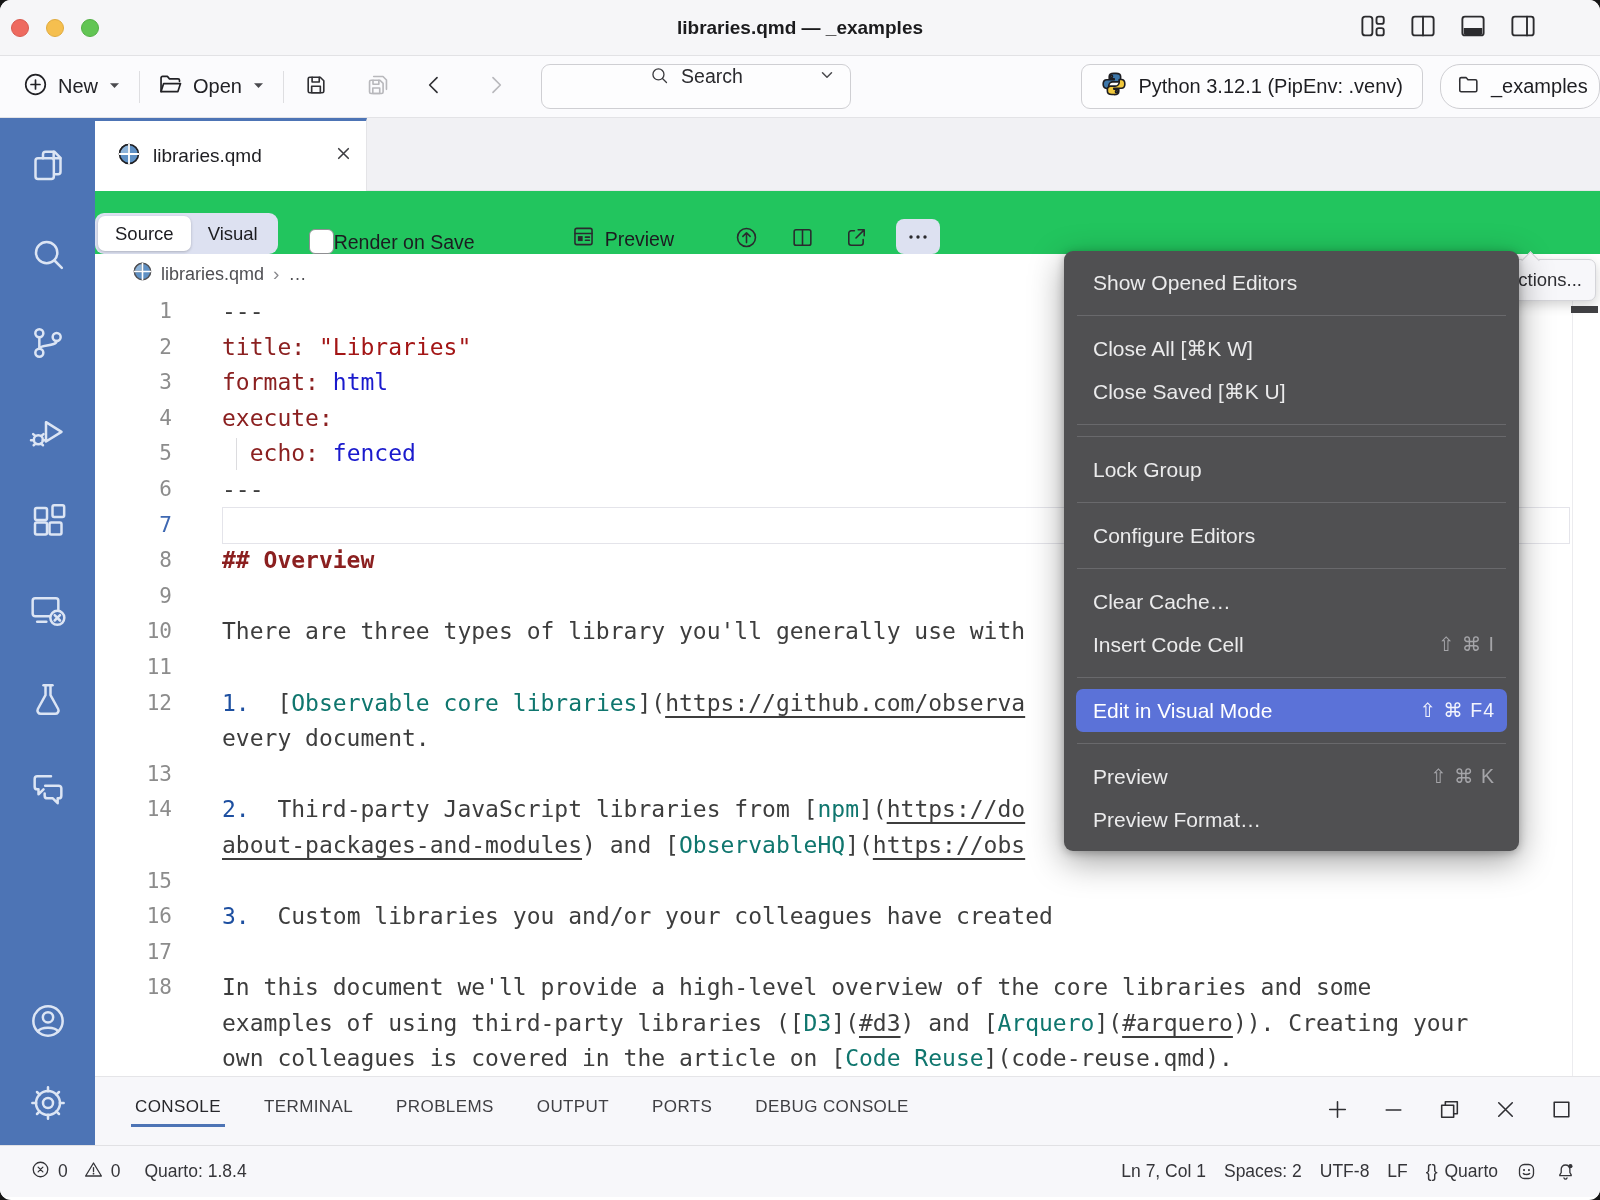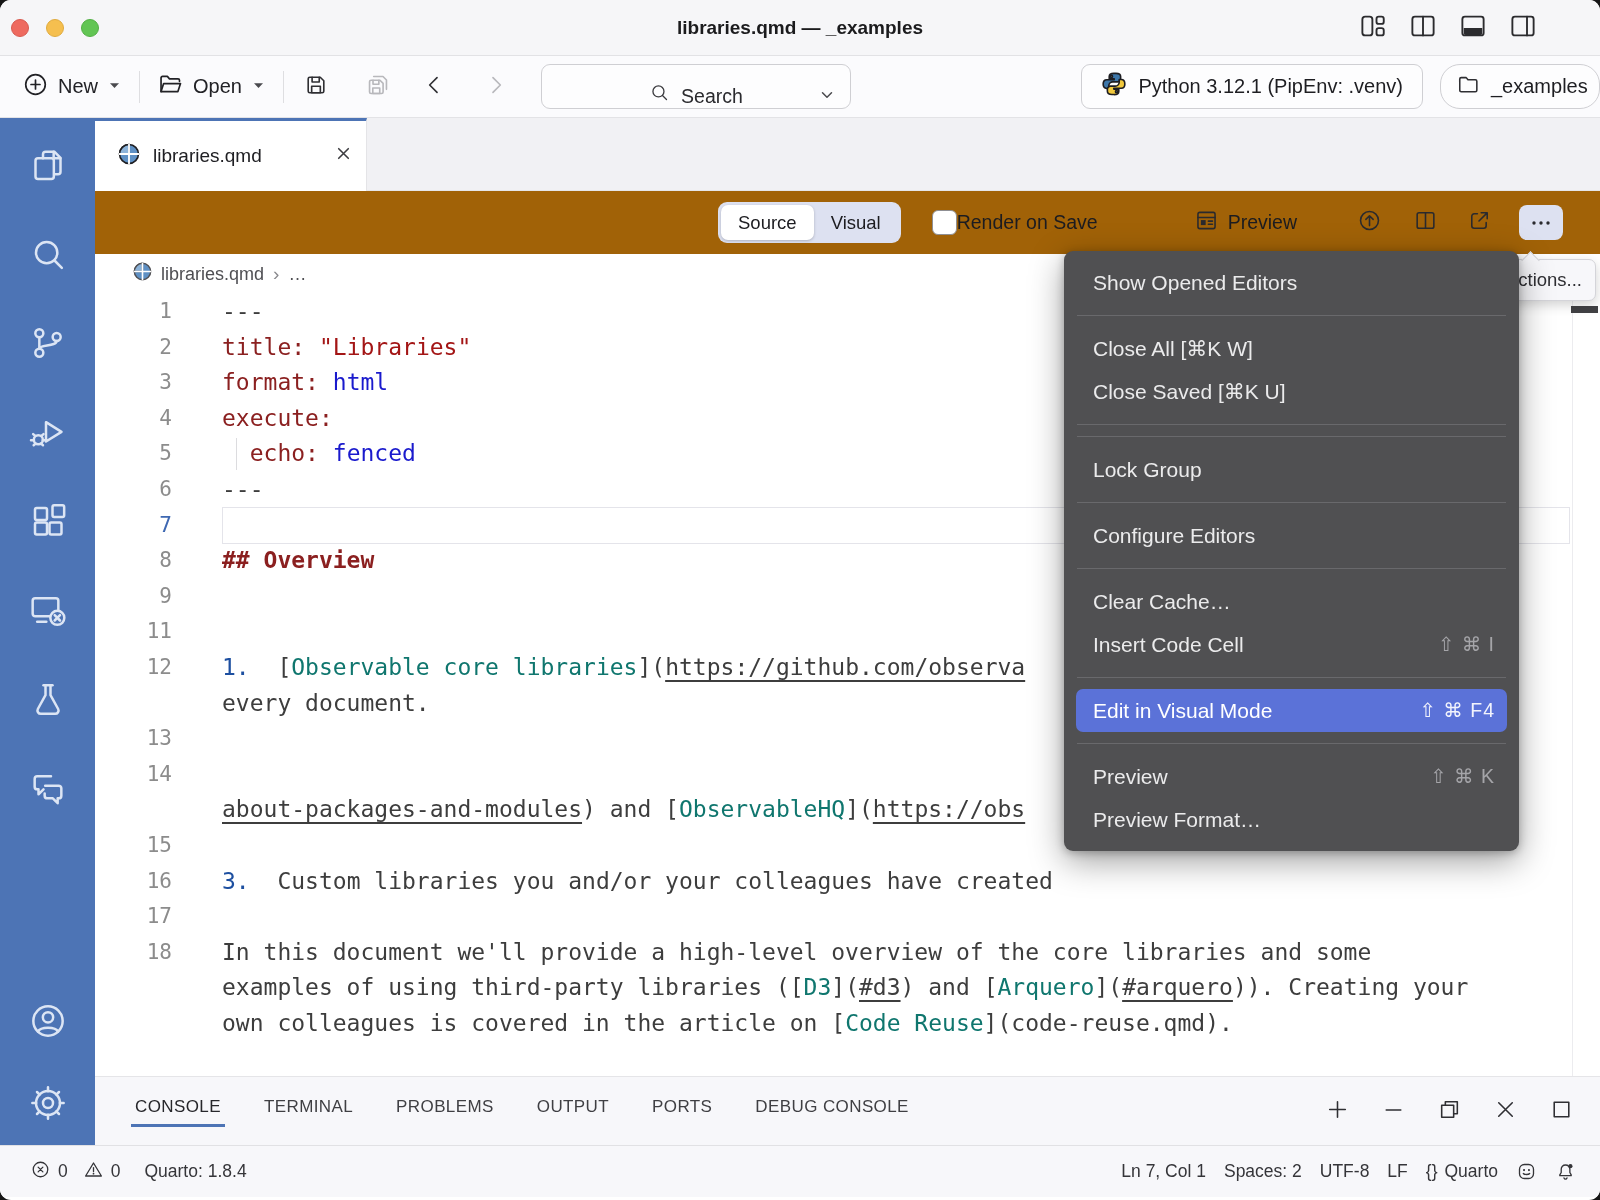--- a/index.html
+++ b/index.html
@@ -24,21 +24,21 @@
   .toolbar { height:62px; background:#fbfbfd; border-bottom:1px solid #e3e3e6;
              display:flex; align-items:center; padding-left:22px; }
   .tbtn { display:flex; align-items:center; gap:9px; color:#222226; font-size:20px; cursor:default; }
   .tbtn svg { width:27px; height:27px; }
   .caret svg { width:15px; height:15px; color:#4a4a4e; }
   .vsep { width:1px; height:32px; background:#dedee1; margin:0 17px; }
   .icon-plain { color:#2f2f33; } .icon-dim { color:#b8b8bc; }
   .iconbtn svg { width:26px; height:26px; }
   .navgroup { display:flex; gap:36px; margin-left:30px; }
   .searchbox { margin-left:32px; width:310px; height:45px; border:1.3px solid #cfcfd3; border-radius:9px;
-               background:#fdfdfe; display:flex; align-items:flex-end; justify-content:center; gap:11px;
+               background:#fdfdfe; display:flex; align-items:flex-start; justify-content:center; gap:11px;
                position:relative; font-size:19.5px; color:#2a2a2e; }
   .searchbox .sicon svg { width:21px; height:21px; color:#3a3a3e;}
   .searchbox .schev { position:absolute; right:15px; } .searchbox .schev svg{ width:16px; height:16px; color:#4a4a4e;}
   .spacer { flex:1; }
   .interp { height:45px; border:1.3px solid #cfcfd3; border-radius:9px; background:#fdfdfe;
             display:flex; align-items:center; gap:11px; padding:0 19px; font-size:20px; color:#1e1e22; margin-right:17px;}
   .interp svg { width:26px; height:26px; }
   .wsbtn { height:45px; width:160px; flex:0 0 160px; border:1.3px solid #cfcfd3; border-radius:20px; background:#fdfdfe;
            display:flex; align-items:center; gap:10px; padding:0 15px; font-size:20px; color:#1e1e22;
            overflow:hidden; white-space:nowrap; }
@@ -56,21 +56,21 @@
 
   
   .tabbar { height:73px; background:#f1f1f4; display:flex; border-bottom:1px solid #e6e6e9; }
   .tab { width:272px; background:#fff; border-top:3px solid #4d74b5; border-right:1px solid #e4e4e7;
          display:flex; align-items:center; gap:13px; padding:0 14px 0 23px; margin-bottom:-1px; font-size:19px; color:#202024;}
   .tab .qicon svg { width:22px; height:22px; }
   .tab .close svg { width:17px; height:17px; color:#3c3c40; }
   .tab .close { margin-left:auto; }
 
   
-  .ed-toolbar { height:63px; background:#a16207; display:flex; align-items:center; padding-left:623px; }
+  .ed-toolbar { height:63px; background:#22c55e; display:flex; align-items:flex-end; }
   .seg { display:flex; background:#dde1f1; border-radius:9px; padding:3px; height:41px; align-items:stretch;}
   .seg .opt { display:flex; align-items:center; padding:0 17px; font-size:18.5px; color:#1c1c20; border-radius:7px;}
   .seg .opt.sel { background:#fff; box-shadow:0 1px 3px rgba(0,0,0,.22); }
   .checkbox { width:25px; height:25px; border:1.8px solid #8f8f93; border-radius:6px; background:#fff; margin-left:31px;}
   .cb-label { font-size:19.5px; color:#1c1c20; }
   .edbtn { display:flex; align-items:center; gap:9px; font-size:19.5px; color:#1c1c20;}
   .edbtn svg, .edicon svg { width:25px; height:25px; color:#2a2a2e;}
   .more-dots { margin-left:27px; width:44px; height:35px; background:#dde1f1; border-radius:8px;
                display:flex; align-items:center; justify-content:center; color:#2a2a2e;}
   .more-dots svg { width:24px; height:24px; }
@@ -421,38 +421,43 @@
           </div>
           <div class="crow">
             <span class="gut">8</span>
             <pre class="cl"><span class="sh">## Overview</span></pre>
           </div>
           <div class="crow">
             <span class="gut">9</span>
             <pre class="cl"></pre>
           </div>
           <div class="crow">
+            <span class="gut">10</span>
+            <pre class="cl"><span>There are three types of library you'll generally use with</span></pre>
+          </div>
+          <div class="crow">
             <span class="gut">11</span>
             <pre class="cl"></pre>
           </div>
           <div class="crow">
             <span class="gut">12</span>
             <pre class="cl"><span class="sn">1.</span><span>  [</span><span class="sl">Observable core libraries</span><span>](</span><span class="su">https://github.com/observa</span></pre>
             <span class="tail">n</span>
           </div>
           <div class="crow">
             <span class="gut"></span>
             <pre class="cl"><span>every document.</span></pre>
           </div>
           <div class="crow">
             <span class="gut">13</span>
             <pre class="cl"></pre>
           </div>
           <div class="crow">
             <span class="gut">14</span>
+            <pre class="cl"><span class="sn">2.</span><span>  Third-party JavaScript libraries from [</span><span class="sl">npm</span><span>](</span><span class="su">https://do</span></pre>
           </div>
           <div class="crow">
             <span class="gut"></span>
             <pre class="cl"><span class="su">about-packages-and-modules</span><span>) and [</span><span class="sl">ObservableHQ</span><span>](</span><span class="su">https://obs</span></pre>
           </div>
           <div class="crow">
             <span class="gut">15</span>
             <pre class="cl"></pre>
           </div>
           <div class="crow">

